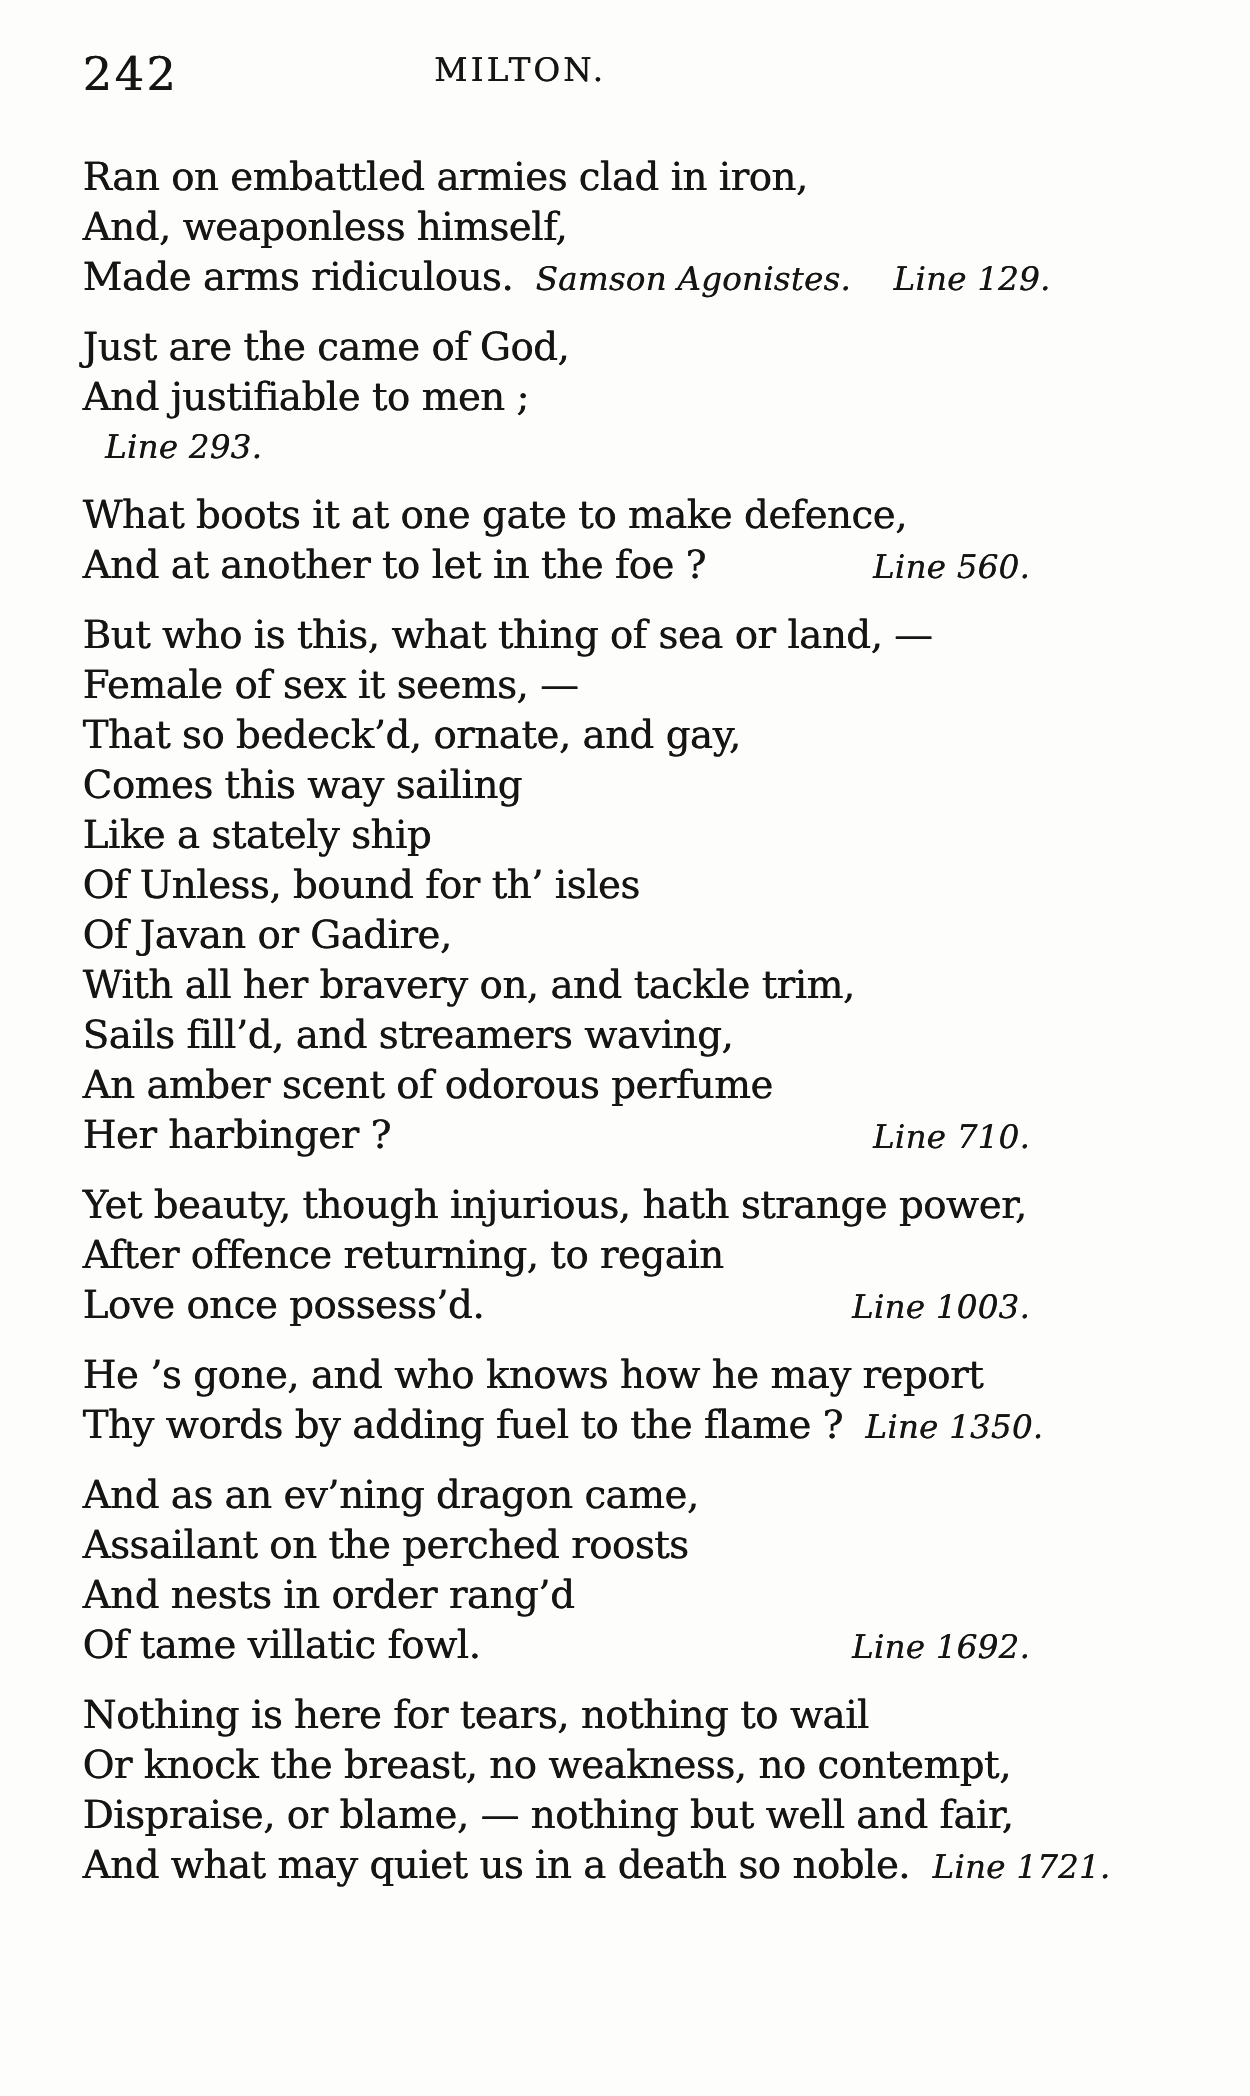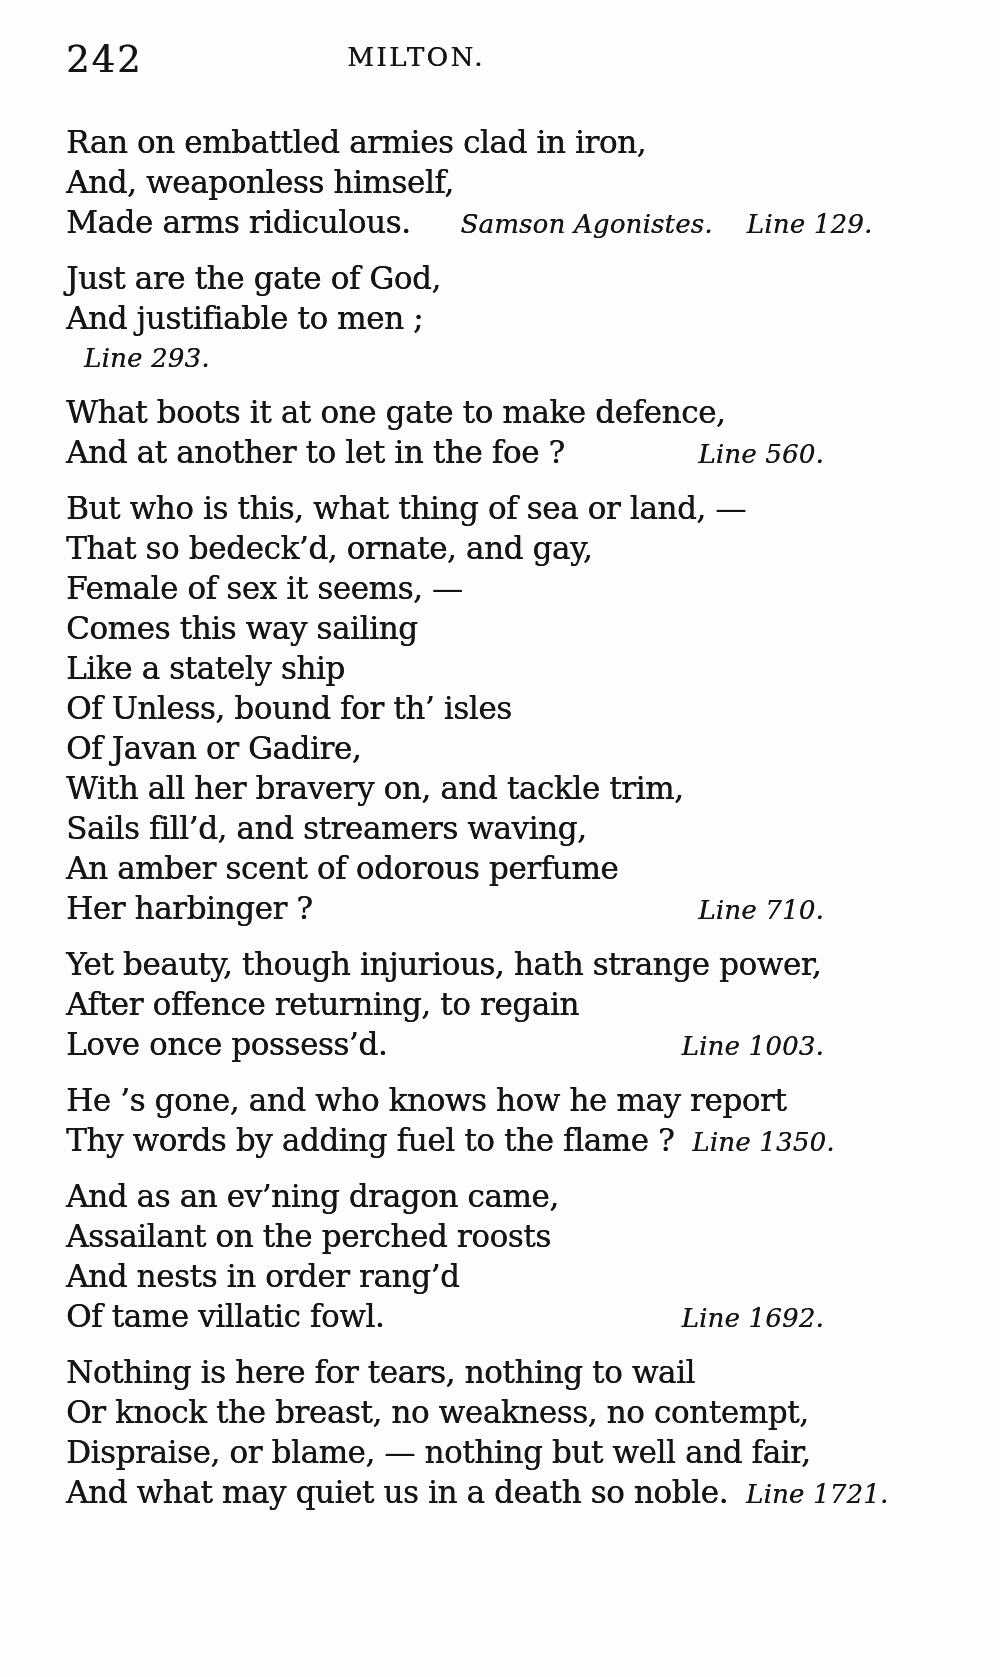--- a/index.html
+++ b/index.html
@@ -54,21 +54,21 @@
   }
   .cite {
     flex-shrink: 0;
     padding-left: 18px;
     font-style: italic;
     font-size: 26px;
     letter-spacing: 0.2px;
     white-space: pre;
     text-shadow: 0.3px 0 0 currentColor;
   }
-  .cite .src { margin-right: 34px; margin-left: 32px; }
+  .cite .src { margin-right: 34px; }
   .cite-row { justify-content: flex-end; line-height: 40px; }
 </style>
 </head>
 <body>
 
 <div class="page">
   <div class="page-head">
     <span class="page-number">242</span>
     <div class="running-head">MILTON.</div>
   </div>
@@ -80,21 +80,21 @@
         <div class="q-line">
           <span class="q-text">And, weaponless himself,</span>
         </div>
         <div class="q-line">
           <span class="q-text">Made arms ridiculous.</span>
           <span class="cite"><span class="src">Samson Agonistes.</span><span class="num">Line 129.</span></span>
         </div>
       </div>
       <div class="stanza">
         <div class="q-line">
-          <span class="q-text">Just are the gate of God,</span>
+          <span class="q-text">Just are the came of God,</span>
         </div>
         <div class="q-line">
           <span class="q-text">And justifiable to men ;</span>
         </div>
         <div class="q-line">
           <span class="cite"><span class="num">Line 293.</span></span>
         </div>
       </div>
       <div class="stanza">
         <div class="q-line">
@@ -103,24 +103,24 @@
         <div class="q-line">
           <span class="q-text">And at another to let in the foe ?</span>
           <span class="cite"><span class="num">Line 560.</span></span>
         </div>
       </div>
       <div class="stanza">
         <div class="q-line">
           <span class="q-text">But who is this, what thing of sea or land, —</span>
         </div>
         <div class="q-line">
-          <span class="q-text">That so bedeck’d, ornate, and gay,</span>
+          <span class="q-text">Female of sex it seems, —</span>
         </div>
         <div class="q-line">
-          <span class="q-text">Female of sex it seems, —</span>
+          <span class="q-text">That so bedeck’d, ornate, and gay,</span>
         </div>
         <div class="q-line">
           <span class="q-text">Comes this way sailing</span>
         </div>
         <div class="q-line">
           <span class="q-text">Like a stately ship</span>
         </div>
         <div class="q-line">
           <span class="q-text">Of Unless, bound for th’ isles</span>
         </div>

